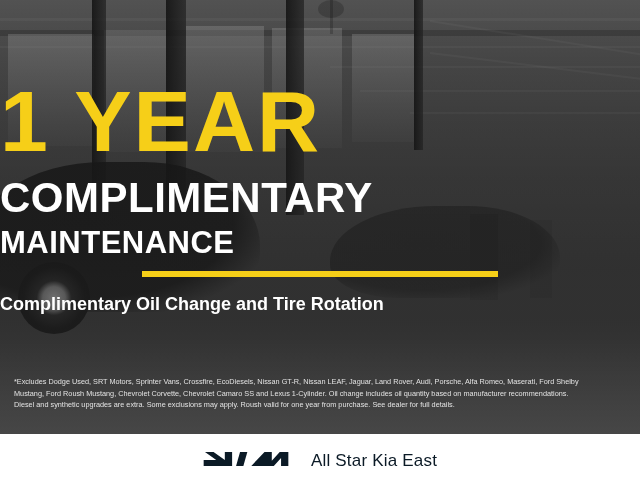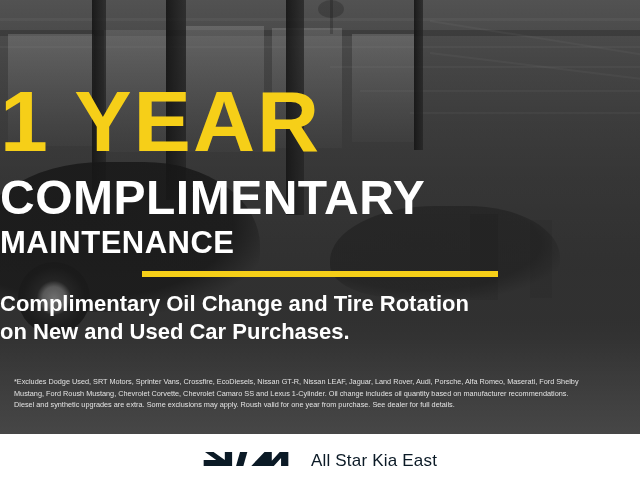--- a/index.html
+++ b/index.html
@@ -118,21 +118,21 @@
   .headline-sub {
     position: absolute;
     top: 176px;
     left: 0;
     width: 100%;
     color: #ffffff;
     font-weight: bold;
     letter-spacing: 0.5px;
   }
   .headline-line1 {
-    font-size: 48px;
+    font-size: 42px;
     line-height: 44px;
     white-space: nowrap;
   }
   .headline-line2 {
     font-size: 31px;
     line-height: 45px;
     white-space: nowrap;
   }
 
   .divider {
@@ -143,21 +143,21 @@
     height: 6px;
     background: #f6cf18;
   }
 
   .tagline {
     position: absolute;
     top: 290px;
     left: 0;
     width: 100%;
     color: #ffffff;
-    font-size: 22px;
+    font-size: 18px;
     line-height: 28px;
     font-weight: bold;
   }
   .tagline span { display: block; white-space: nowrap; }
 
   .disclaimer {
     position: absolute;
     top: 376px;
     left: 14px;
     width: 612px;
@@ -245,21 +245,20 @@
 
     <div class="headline-sub">
       <div class="headline-line1">COMPLIMENTARY</div>
       <div class="headline-line2">MAINTENANCE</div>
     </div>
 
     <div class="divider"></div>
 
     <div class="tagline">
       <span>Complimentary Oil Change and Tire Rotation</span>
-      <span>on New and Used Car Purchases.</span>
     </div>
 
     <div class="disclaimer">
       <span>*Excludes Dodge Used, SRT Motors, Sprinter Vans, Crossfire, EcoDiesels, Nissan GT-R, Nissan LEAF, Jaguar, Land Rover, Audi, Porsche, Alfa Romeo, Maserati, Ford Shelby</span>
       <span>Mustang, Ford Roush Mustang, Chevrolet Corvette, Chevrolet Camaro SS and Lexus 1-Cylinder. Oil change includes oil quantity based on manufacturer recommendations.</span>
       <span>Diesel and synthetic upgrades are extra. Some exclusions may apply. Roush valid for one year from purchase. See dealer for full details.</span>
     </div>
   </div>
 
   <div class="footer">

